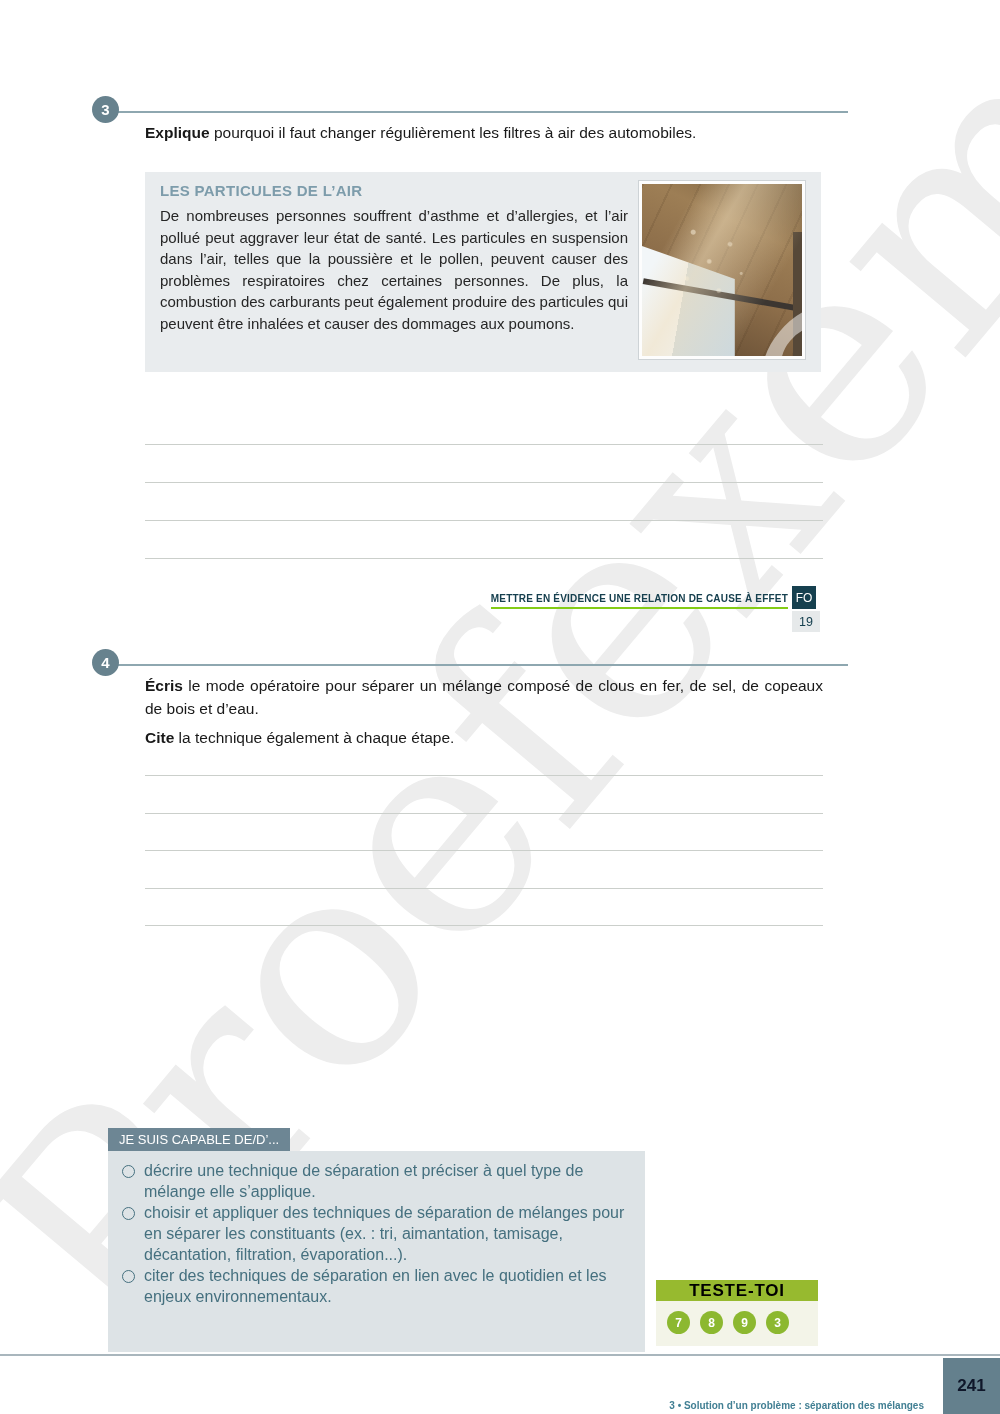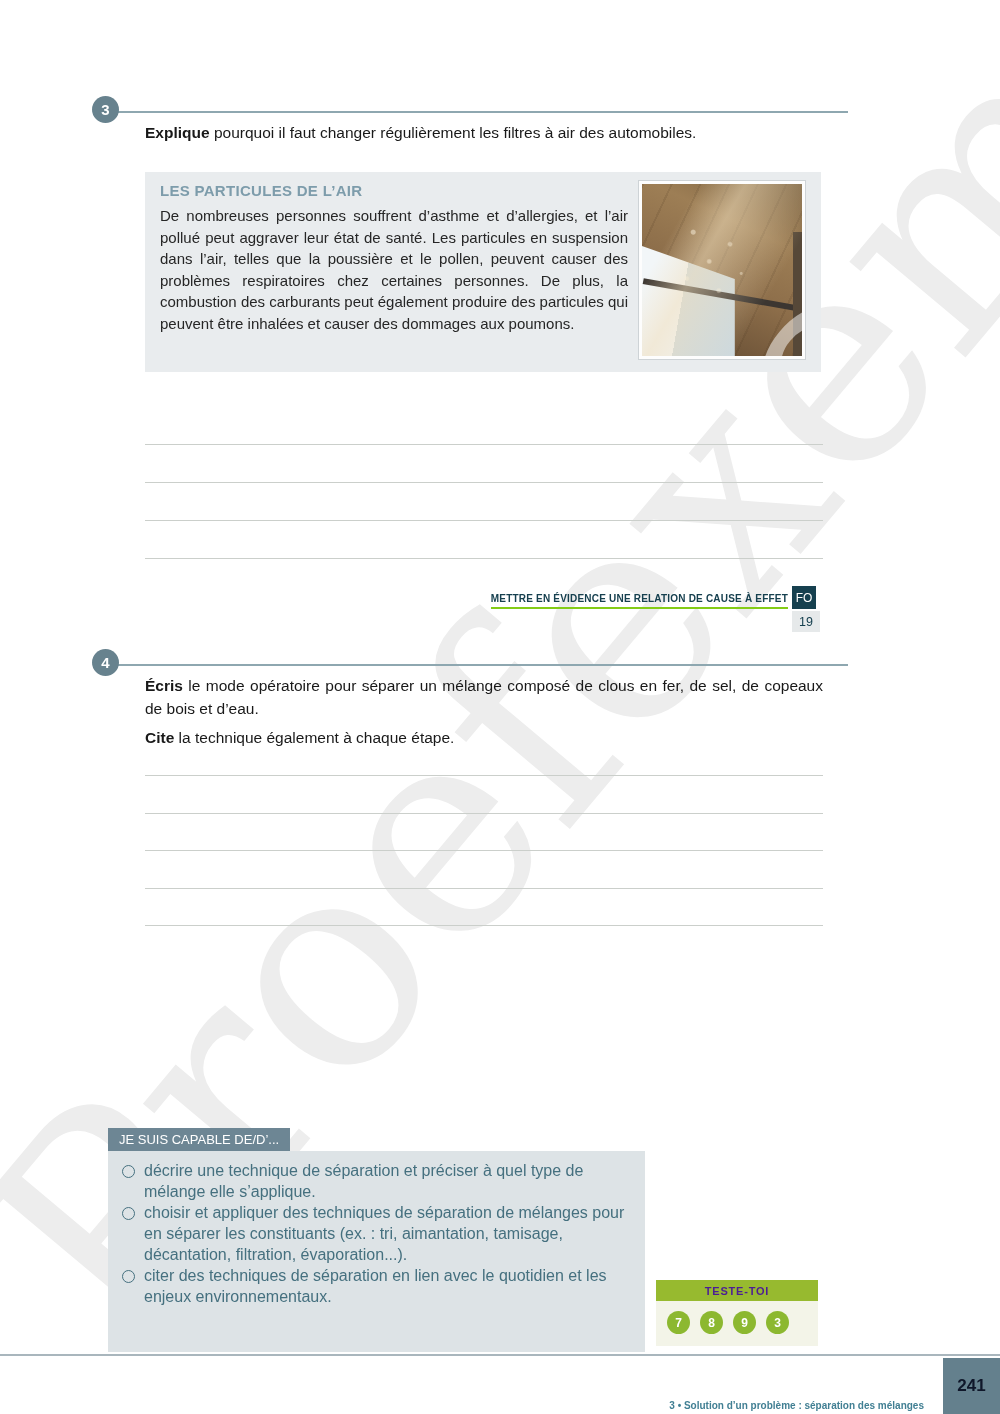--- a/index.html
+++ b/index.html
@@ -64,21 +64,21 @@
   .cap-tab{position:absolute;left:108px;top:1128px;height:23px;background:#6d8694;color:#fff;
            font-size:13px;display:flex;align-items:center;padding:0 11px;z-index:2;}
   .cap-panel{position:absolute;left:108px;top:1151px;width:537px;height:201px;
              background:#dde3e6;z-index:2;padding:0;box-sizing:border-box;}
   .cap-list{position:absolute;left:12px;top:9px;width:508px;}
   .cap-item{display:flex;margin:0 0 0 0;color:#45707f;font-size:16px;line-height:21px;}
   .cap-bullet{flex:0 0 auto;width:11px;height:11px;border:1.6px solid #45707f;border-radius:50%;
               margin:5px 9px 0 2px;}
   
   .tt-bar{position:absolute;left:656px;top:1280px;width:162px;height:21px;background:#97ba2f;
-          color:#4c1d95;font-weight:bold;font-size:11px;letter-spacing:.8px;display:flex;
+          color:#000000;font-weight:bold;font-size:17px;letter-spacing:.8px;display:flex;
           align-items:center;justify-content:center;z-index:2;}
   .tt-panel{position:absolute;left:656px;top:1301px;width:162px;height:45px;background:#f3f4e8;z-index:2;}
   .tt-chip{position:absolute;top:10px;width:23px;height:23px;border-radius:50%;background:#8cb830;
            color:#fff;font-size:12px;font-weight:bold;display:flex;align-items:center;
            justify-content:center;}
   
   .footer-line{position:absolute;left:0;top:1354px;width:1000px;height:2px;background:#a9b6bd;z-index:2;}
   .footer-text{position:absolute;left:308px;top:1362px;width:616px;text-align:right;
                color:#417f93;font-size:10px;font-weight:600;z-index:2;margin-top:38px;}
   .page-num{position:absolute;left:943px;top:1358px;width:57px;height:56px;background:#64808d;

